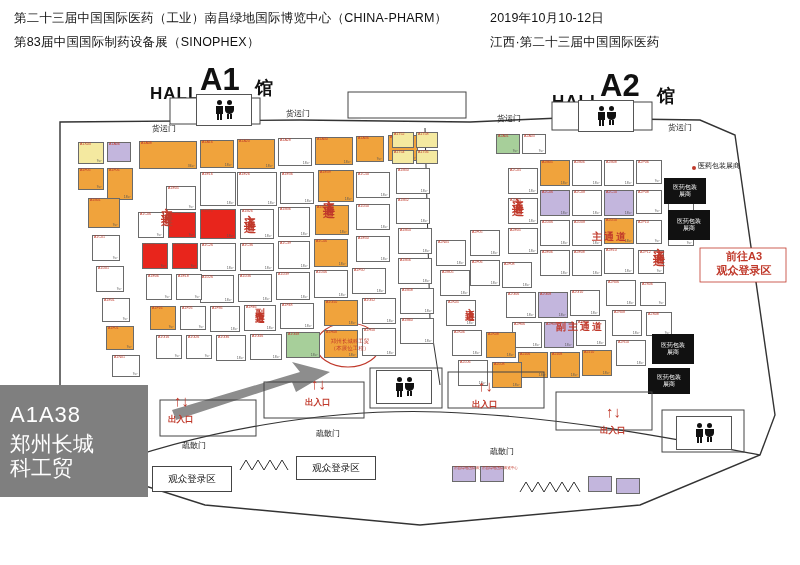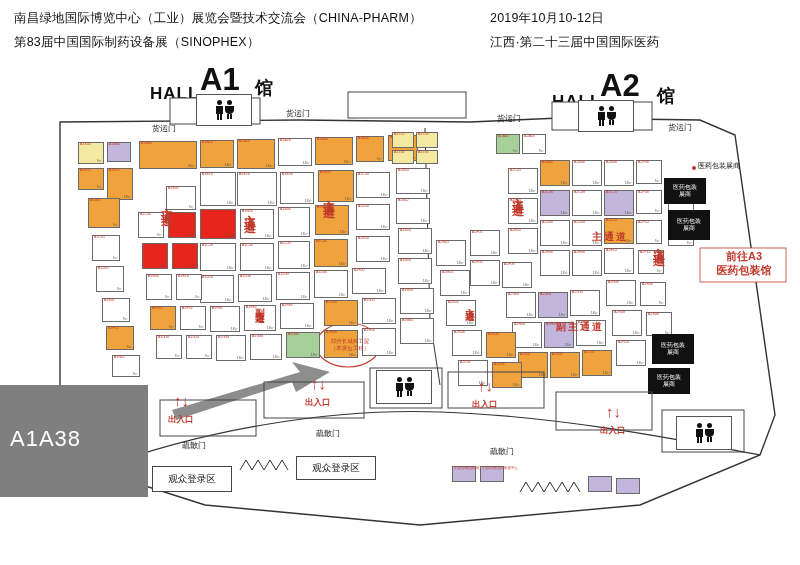--- a/index.html
+++ b/index.html
@@ -58,21 +58,21 @@
 
   .note{position:absolute;color:#c0392b;font-size:11px;font-weight:bold;line-height:1.25;text-align:center;}
   .dot{position:absolute;width:4px;height:4px;background:#c0392b;border-radius:50%;}
   .side-lbl{position:absolute;font-size:6px;color:#111;}
 
   svg.ov{position:absolute;left:0;top:0;width:800px;height:565px;pointer-events:none;}
 </style>
 </head>
 <body>
 
-<div class="hdr" id="hdr-l1">南昌绿地国际博览中心（工业）展览会暨技术交流会（CHINA-PHARM）</div>
+<div class="hdr" id="hdr-l1">第二十三届中国国际医药（工业）南昌绿地国际博览中心（CHINA-PHARM）</div>
 <div class="hdr" id="hdr-l2">第83届中国国际制药设备展（SINOPHEX）</div>
 <div class="hdr" id="hdr-r1">2019年10月10-12日</div>
 <div class="hdr" id="hdr-r2">江西·第二十三届中国国际医药</div>
 
 <div class="hall-lbl hall-word" style="left:150px;top:84px;">HALL</div>
 <div class="hall-lbl hall-big" style="left:200px;top:62px;">A1</div>
 <div class="hall-lbl hall-guan" style="left:255px;top:76px;">馆</div>
 
 <div class="hall-lbl hall-word" style="left:552px;top:92px;">HALL</div>
 <div class="hall-lbl hall-big" style="left:600px;top:68px;">A2</div>
@@ -678,21 +678,23 @@
 <div class="b pu" style="left:452px;top:466px;width:24px;height:16px;">
     <span>南昌绿地国际博览中心</span>
   </div>
 <div class="b pu" style="left:480px;top:466px;width:24px;height:16px;">
     <span>南昌绿地国际博览中心</span>
   </div>
 <div class="b pu" style="left:588px;top:476px;width:24px;height:16px;"></div>
 <div class="b pu" style="left:616px;top:478px;width:24px;height:16px;"></div>
 
 <div class="note" style="left:702px;top:250px;width:84px;white-space:pre-line;">前往A3
-医药包装馆</div>
+观众登录区</div>
 <div class="dot" style="left:692px;top:166px;"></div>
 <div class="side-lbl" style="left:698px;top:161px;font-size:7px;">医药包装展商</div>
 <div style="position:absolute;left:322px;top:338px;width:56px;font-size:5.5px;color:#c0392b;text-align:center;white-space:pre-line;line-height:1.2;">郑州长城科工贸
 （本展位工程）</div>
 
 <div class="badge">
   <div class="t1">A1A38</div>
+  <div class="t2" style="white-space:pre-line;">郑州长城
+科工贸</div>
 </div>
 
 </body></html>

